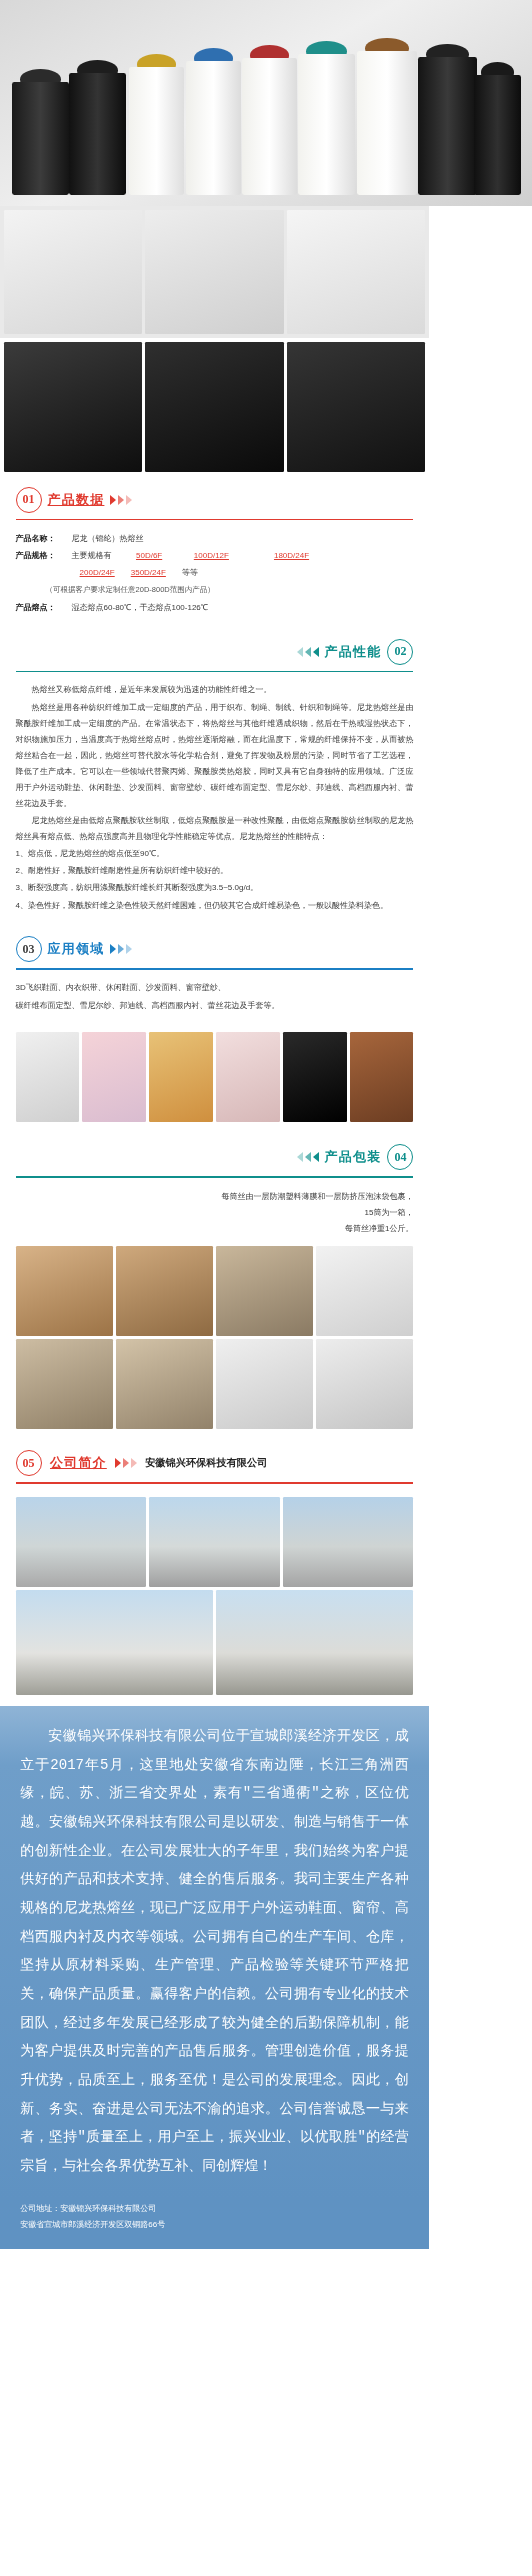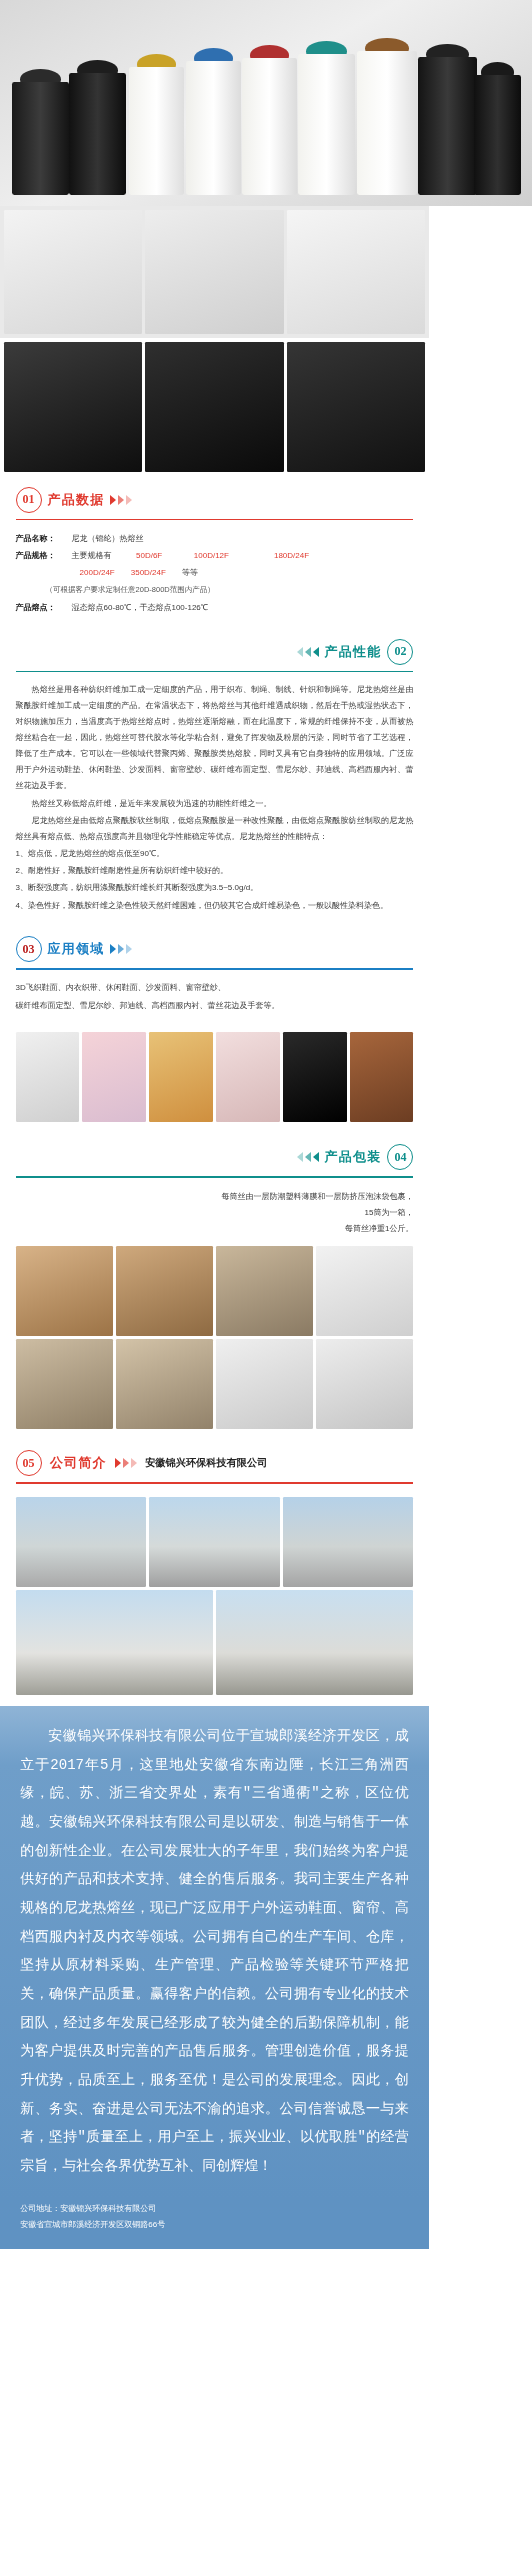--- a/index.html
+++ b/index.html
@@ -36,21 +36,21 @@
     padding: 10.8px 15.6px 6px 15.6px;
   }
   .sec-head.right { justify-content:flex-end; }
   .badge {
     width:26px; height:26px; border-radius:50%;
     border:1.8px solid #e03a2f; color:#e03a2f;
     display:flex; align-items:center; justify-content:center;
     font-size:12px; font-weight:bold; font-family:"Liberation Serif",serif;
     flex:0 0 auto;
   }
-  .badge.blue { border-color:#1b7fc4; color:#b91c1c; }
+  .badge.blue { border-color:#1b7fc4; color:#404040; }
   .badge.teal { border-color:#0f8f8c; color:#0f8f8c; }
   .sec-title {
     font-size:13px; font-weight:bold; letter-spacing:1.2px;
   }
   .sec-title.red { color:#e03a2f; }
   .sec-title.blue { color:#1b7fc4; }
   .sec-title.teal { color:#0f8f8c; }
   .chev { display:flex; gap:1.8px; align-items:center; }
   .chev i {
     display:block; width:0; height:0;
@@ -69,21 +69,21 @@
 
   
   .body-text {
     padding: 2.4px 15.6px 10.8px 15.6px;
     font-size:8px; line-height:2.0; color:#3a3a3a;
   }
   .body-text p { margin-bottom:1.2px; text-align:justify;gap:16px; }
   .indent { text-indent:2em; }
   .spec-line { display:flex; flex-wrap:wrap; gap:0 2.4px; }
   .lbl { color:#222; font-weight:bold; }
-  .red { color:#e03a2f; }
+  .red { color:#e03a2f;text-decoration:underline; }
   .spec-grid2 { display:flex; gap:20.3px; flex-wrap:wrap; padding-left:8em; }
   .note { font-size:7.5px; color:#555; padding-left:4em; }
 
   
   .app-imgs { display:flex; gap:3px; padding:6px 15.6px 12px 15.6px; height:108px; }
   .app-imgs > div { flex:1; border-radius:1.2px; }
 
   
   .pack-text {
     padding: 3.6px 15.6px 8.4px 15.6px;
@@ -215,22 +215,22 @@
         <i class="c3"></i>
         <i class="c2"></i>
         <i></i>
       </div>
     <div class="sec-title teal">产品性能</div>
     <div class="badge teal">02</div>
   </div>
   <div class="sec-rule teal"></div>
 
   <div class="body-text">
+    <p class="indent">热熔丝又称低熔点纤维，是近年来发展较为迅速的功能性纤维之一。</p>
     <p class="indent">热熔丝是用各种纺织纤维加工成一定细度的产品，用于织布、制绳、制线、针织和制绳等。尼龙热熔丝是由聚酰胺纤维加工成一定细度的产品。在常温状态下，将热熔丝与其他纤维遇成织物，然后在干热或湿热状态下，对织物施加压力，当温度高于热熔丝熔点时，热熔丝逐渐熔融，而在此温度下，常规的纤维保持不变，从而被热熔丝粘合在一起，因此，热熔丝可替代胶水等化学粘合剂，避免了挥发物及粉层的污染，同时节省了工艺选程，降低了生产成本。它可以在一些领域代替聚丙烯、聚酰胺类热熔胶，同时又具有它自身独特的应用领域。广泛应用于户外运动鞋垫、休闲鞋垫、沙发面料、窗帘壁纱、碳纤维布面定型、雪尼尔纱、邦迪线、高档西服内衬、蕾丝花边及手套。</p>
-    <p class="indent">热熔丝又称低熔点纤维，是近年来发展较为迅速的功能性纤维之一。</p>
     <p class="indent">尼龙热熔丝是由低熔点聚酰胺软丝制取，低熔点聚酰胺是一种改性聚酰，由低熔点聚酰胺纺丝制取的尼龙热熔丝具有熔点低、热熔点强度高并且物理化学性能稳定等优点。尼龙热熔丝的性能特点：</p>
     <p>1、熔点低，尼龙热熔丝的熔点低至90℃。</p>
     <p>2、耐磨性好，聚酰胺纤维耐磨性是所有纺织纤维中较好的。</p>
     <p>3、断裂强度高，纺织用涤聚酰胺纤维长纤其断裂强度为3.5~5.0g/d。</p>
     <p>4、染色性好，聚酰胺纤维之染色性较天然纤维困难，但仍较其它合成纤维易染色，一般以酸性染料染色。</p>
   </div>
 
   <div class="sec-head">
     <div class="badge blue">03</div>
     <div class="sec-title blue">应用领域</div>

